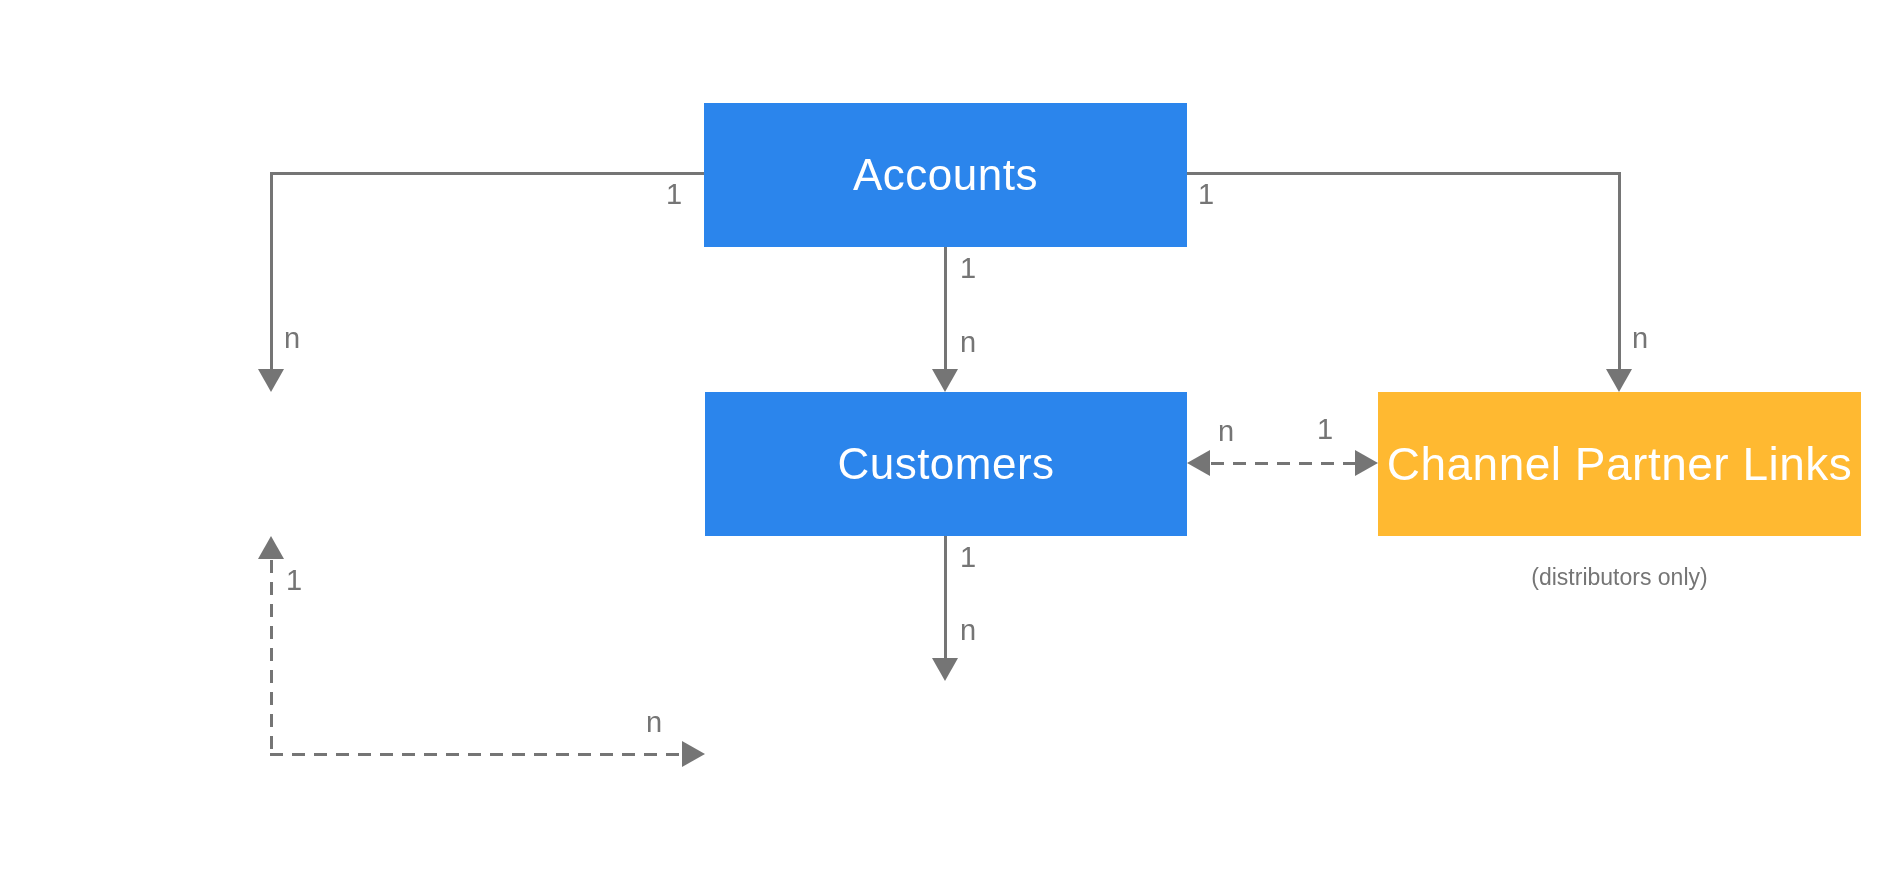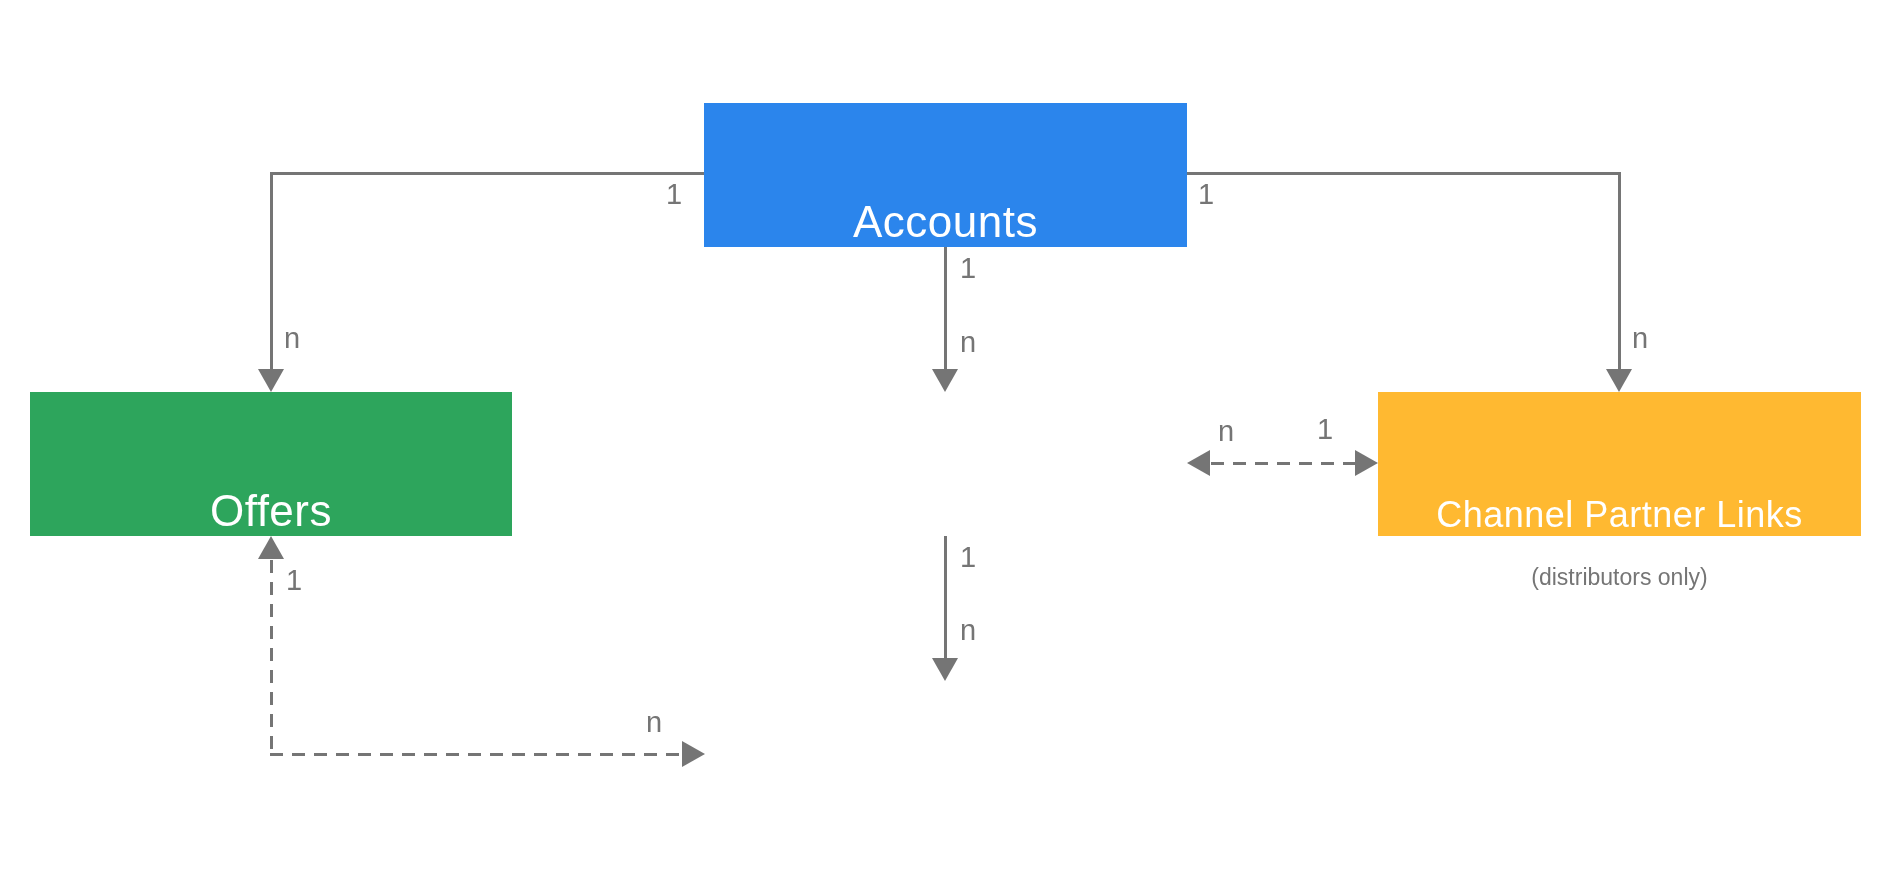--- a/index.html
+++ b/index.html
@@ -7,29 +7,29 @@
     position: relative;
     width: 1902px;
     height: 890px;
     background: #ffffff;
     overflow: hidden;
     font-family: "Liberation Sans", "DejaVu Sans", sans-serif;
   }
   .node {
     position: absolute;
     display: flex;
-    align-items: flex-end;
+    align-items: center;
     justify-content: center;
     color: #ffffff;
     font-size: 44px;
     font-weight: 400;
     letter-spacing: 0.5px;
     text-align: center;
   }
-  .node.small-label { font-size: 36px; }
+  .node.small-label { font-size: 46px; }
   .line { position: absolute; background: #757575; }
   .dash-h {
     position: absolute; height: 3px; background: none;
     background-image: repeating-linear-gradient(90deg, #757575 0 13px, transparent 13px 22px);
   }
   .dash-v {
     position: absolute; width: 3px; background: none;
     background-image: repeating-linear-gradient(180deg, #757575 0 13px, transparent 13px 22px);
   }
   .arrow { position: absolute; width: 0; height: 0; }
@@ -89,24 +89,24 @@
   <div class="dash-v" style="left:270px; top:560px; height:194px;"></div>
   <div class="dash-h" style="left:270px; top:753px; width:412px;"></div>
   <div class="arrow right" style="left:682px; top:741px;"></div>
   <span class="edge-label" style="left:286px; top:566px;">1</span>
   <span class="edge-label" style="left:646px; top:708px;">n</span>
 
   <div class="node" style="left: 704px; top: 103px; width: 483px; height: 144px; background: rgb(43, 133, 236);">
     <span>Accounts</span>
   </div>
 
-  <div class="node" style="left: 30px; top: 392px; width: 482px; height: 144px; background: rgb(45, 165, 92);">
-    <span>Offers</span>
+
+  <div class="node" style="left: 705px; top: 392px; width: 482px; height: 144px; background: rgb(43, 133, 236);">
+    <span>Customers</span>
   </div>
-
 
   <div class="node small-label" style="left: 1378px; top: 392px; width: 483px; height: 144px; background: rgb(255, 185, 49);">
     <span>Channel Partner Links</span>
   </div>
 
   <div class="note-label" style="left:1378px; top:564px; width:483px;">(distributors only)</div>
 
 
 </div>
 

